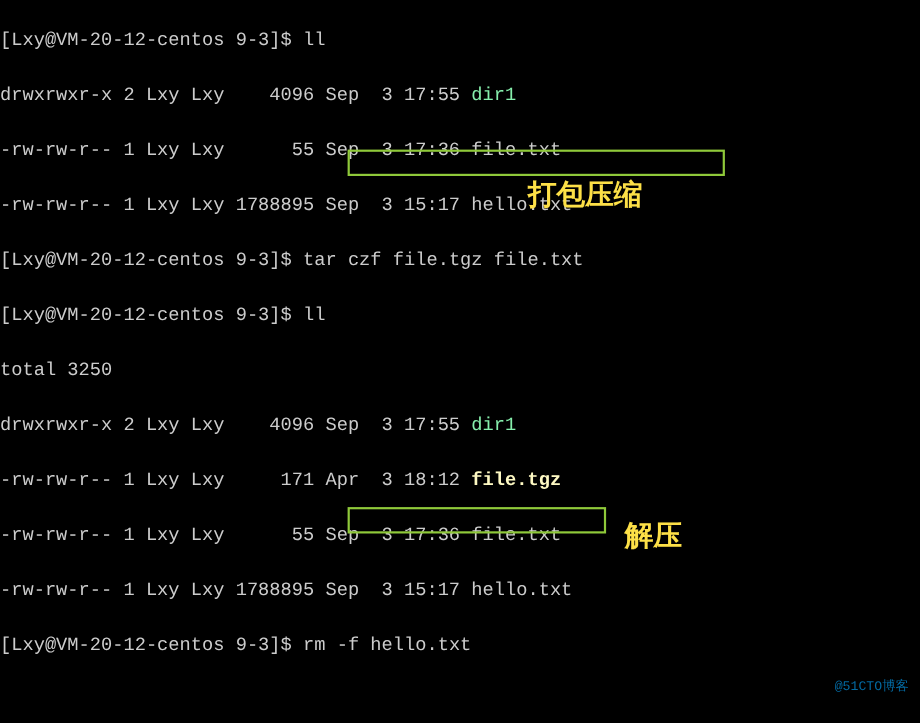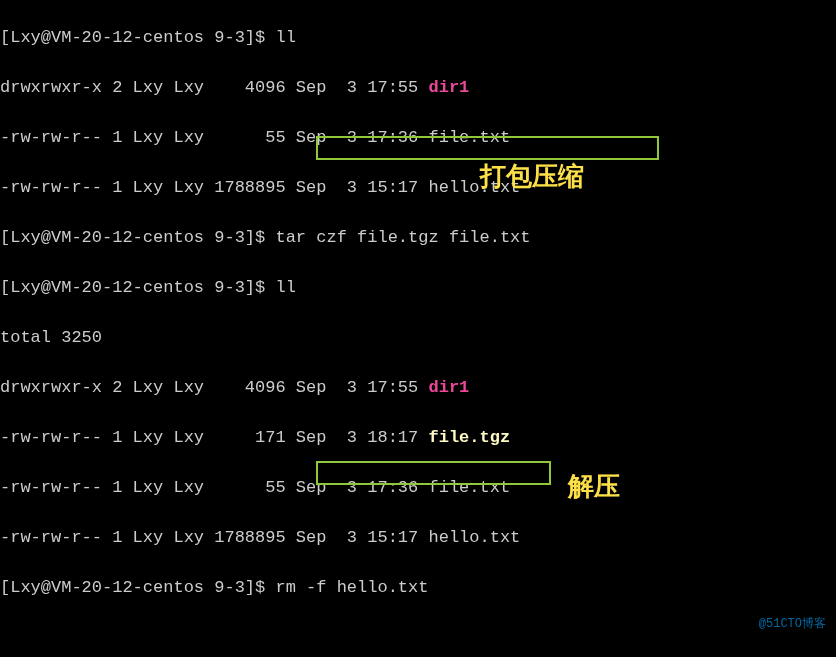--- a/index.html
+++ b/index.html
@@ -20,21 +20,21 @@
       padding: 0;
     }
     .terminal {
       white-space: pre;
       position: relative;
     }
     .line {
       display: block;
       height: 25px;
     }
-    .dir-color { color: #ec4899; font-weight: bold; margin-top: 34px; }
+    .dir-color { color: #86efac; font-weight: normal; margin-top: 34px; }
     .file-highlight { color: #fef9c3; font-weight: bold; }
     .box {
       position: absolute;
       border: 2px solid #8fc93a;
       pointer-events: none;
     }
     .box1 {
       top: 136px;
       left: 316px;
       width: 343px;
@@ -75,21 +75,21 @@
 
 <div class="terminal">
 <span class="line"><span>[Lxy@VM-20-12-centos 9-3]$ </span><span>ll</span></span>
 <span class="line"><span>drwxrwxr-x 2 Lxy Lxy    4096 Sep  3 17:55 </span><span class="dir-color">dir1</span></span>
 <span class="line"><span>-rw-rw-r-- 1 Lxy Lxy      55 Sep  3 17:36 </span><span>file.txt</span></span>
 <span class="line"><span>-rw-rw-r-- 1 Lxy Lxy 1788895 Sep  3 15:17 </span><span>hello.txt</span></span>
 <span class="line"><span>[Lxy@VM-20-12-centos 9-3]$ </span><span>tar czf file.tgz file.txt</span></span>
 <span class="line"><span>[Lxy@VM-20-12-centos 9-3]$ </span><span>ll</span></span>
 <span class="line">total 3250</span>
 <span class="line"><span>drwxrwxr-x 2 Lxy Lxy    4096 Sep  3 17:55 </span><span class="dir-color">dir1</span></span>
-<span class="line"><span>-rw-rw-r-- 1 Lxy Lxy     171 Sep  3 18:17 </span><span class="file-highlight">file.tgz</span></span>
+<span class="line"><span>-rw-rw-r-- 1 Lxy Lxy     171 Apr  3 18:12 </span><span class="file-highlight">file.tgz</span></span>
 <span class="line"><span>-rw-rw-r-- 1 Lxy Lxy      55 Sep  3 17:36 </span><span>file.txt</span></span>
 <span class="line"><span>-rw-rw-r-- 1 Lxy Lxy 1788895 Sep  3 15:17 </span><span>hello.txt</span></span>
 <span class="line"><span>[Lxy@VM-20-12-centos 9-3]$ </span><span>rm -f hello.txt</span></span>
 
 
 
 
 
 
 

